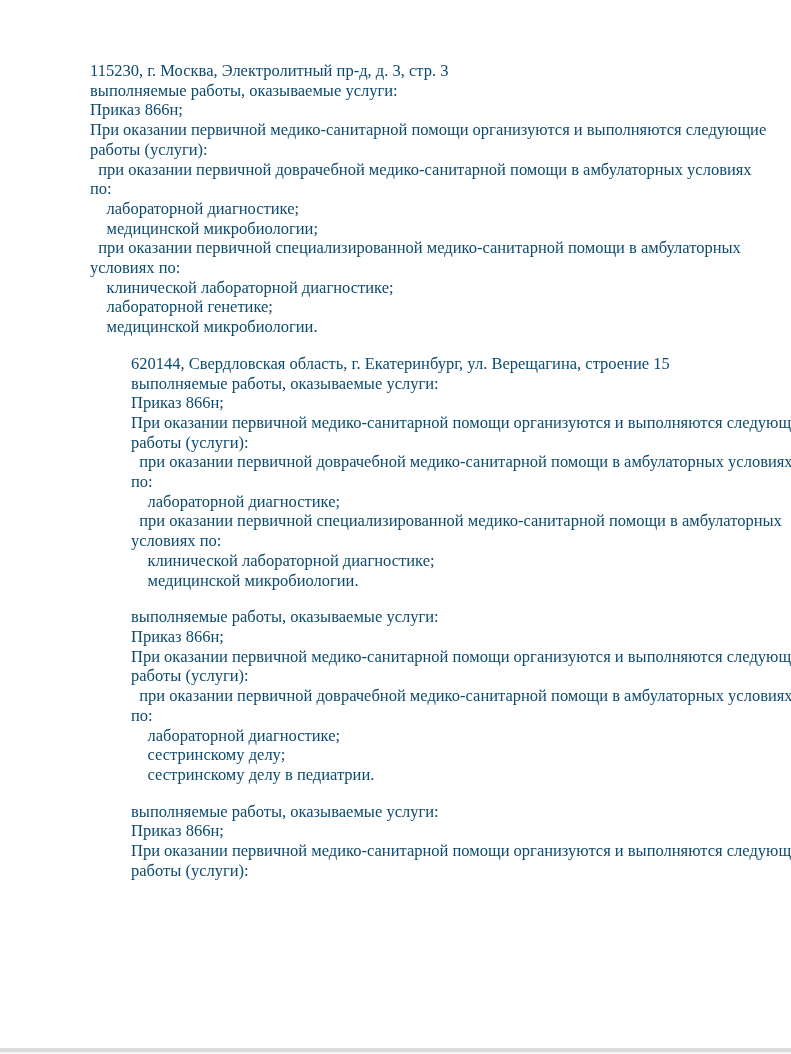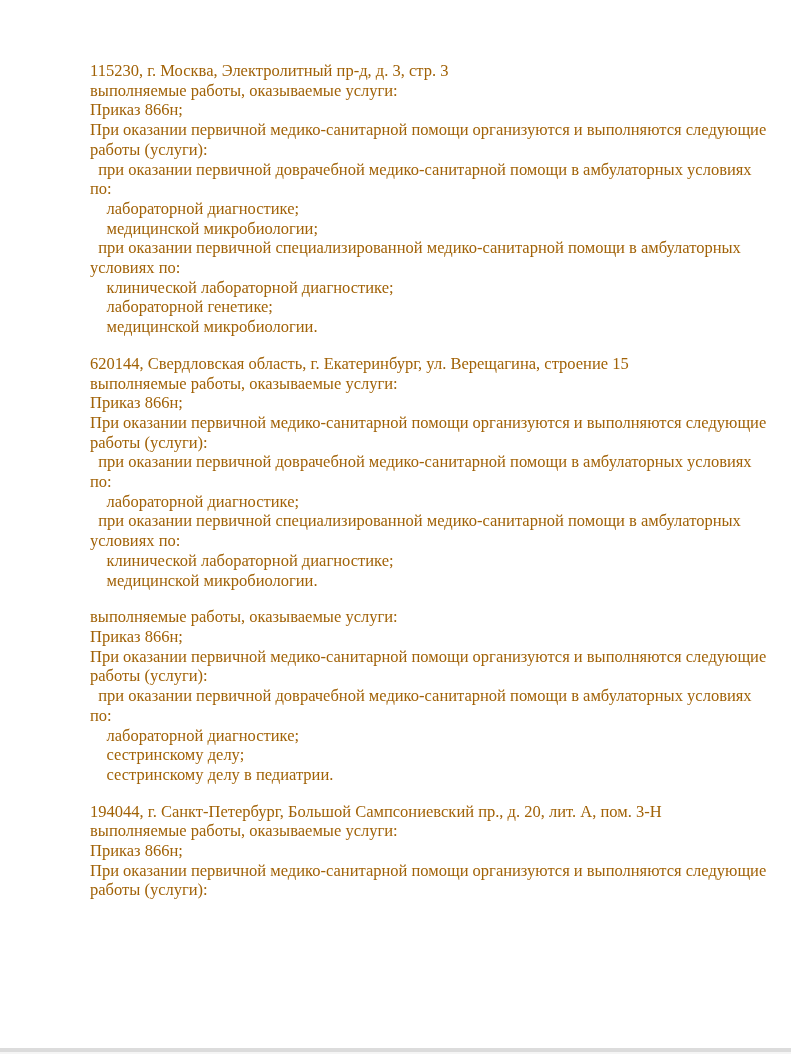--- a/index.html
+++ b/index.html
@@ -12,29 +12,30 @@
     position: relative;
     overflow: hidden;
     background: #ffffff;
     font-family: "Liberation Serif", "DejaVu Serif", serif;
   }
   .doc {
     position: absolute;
     left: 90px;
     top: 61px;
     width: 680px;
-    color: #a16207;
+    color: #0c4a6e;
     font-size: 16.5px;
     line-height: 19.7px;
   }
   .block {
     margin: 0;
   }
   .block + .block {
     margin-top: 17px;
+    margin-left: 41px;
   }
   .address-line,
   .block-body {
     white-space: pre;
     margin: 0;
   }
   .hscrollbar {
     position: absolute;
     left: 0;
     top: 1048px;
@@ -88,21 +89,20 @@
 При оказании первичной медико-санитарной помощи организуются и выполняются следующие
 работы (услуги):
   при оказании первичной доврачебной медико-санитарной помощи в амбулаторных условиях
 по:
     лабораторной диагностике;
     сестринскому делу;
     сестринскому делу в педиатрии.</div>
   </div>
 
   <div class="block">
-    <div class="address-line">194044, г. Санкт-Петербург, Большой Сампсониевский пр., д. 20, лит. А, пом. 3-Н</div>
     <div class="block-body">выполняемые работы, оказываемые услуги:
 Приказ 866н;
 При оказании первичной медико-санитарной помощи организуются и выполняются следующие
 работы (услуги):</div>
   </div>
 
 </div>
 
 <div class="hscrollbar"></div>
 

